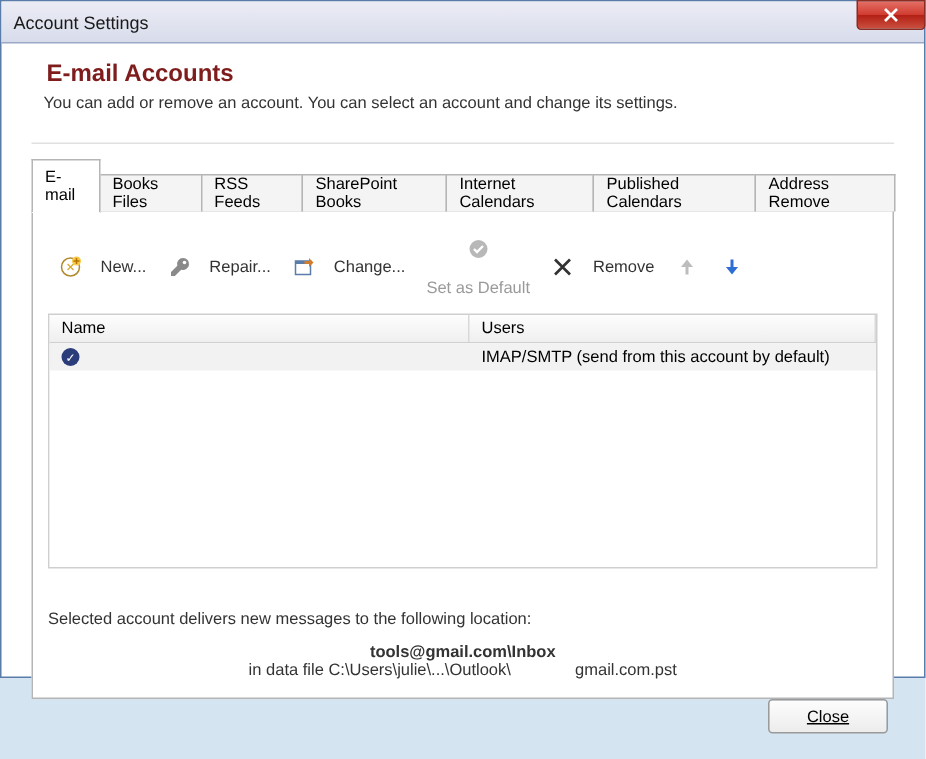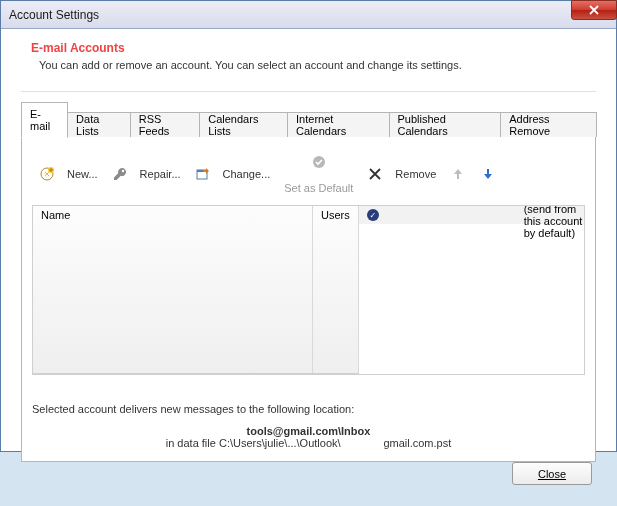--- a/index.html
+++ b/index.html
@@ -4,32 +4,32 @@
 <style>
   * { box-sizing: border-box; font-family: "Segoe UI", Tahoma, sans-serif; }
   body { margin: 0; background: #d4e4f0; width: 617px; height: 506px; overflow: hidden; }
   .window { width: 617px; height: 452px; background: #fff; border: 1px solid #5a7ca8; position: relative; }
   .titlebar { height: 28px; background: linear-gradient(#ececf5, #d8dceb); display: flex; align-items: center; padding: 0 0 0 8px; border-bottom: 1px solid #9aa8c8; position: relative; }
   .titlebar-text { font-size: 12px; color: #1a1a1a; }
   .close-btn { position: absolute; right: -1px; top: -1px; width: 46px; height: 20px; background: linear-gradient(#e46e64, #cf3b2f 50%, #b31e14 50%, #c9503f); border: 1px solid #8a2c22; border-radius: 0 0 3px 3px; display: flex; align-items: center; justify-content: center; color: #fff; cursor: pointer; }
   .close-btn svg { width: 10px; height: 10px; }
   .content { padding: 12px 20px 0 20px; height: calc(100% - 28px); display: flex; flex-direction: column; }
   .header-block { margin-bottom: 12px; }
-  .header-title { font-size: 12px; font-weight: bold; color: #ef4444; margin: 0 0 4px 10px; }
-  .header-desc { font-size: 11px; color: #333; margin: 0 0 0 18px; }
+  .header-title { font-size: 16px; font-weight: bold; color: #7f1d1d; margin: 0 0 4px 10px; }
+  .header-desc { font-size: 11px; color: #333; margin: 0 0 0 8px; }
   .divider { border-top: 1px solid #e0e0e0; margin: 8px 0 0 0; }
   .tabstrip { display: flex; align-items: flex-end; position: relative; top: 1px; z-index: 2; margin-top: 8px; }
   .tab { font-size: 11px; padding: 0 8px; background: #f4f4f4; border: 1px solid #b5b5b5; border-bottom: none; margin-right: -1px; cursor: pointer; position: relative; }
   .tab.active { background: #fff; border-bottom: 1px solid #fff; z-index: 3; padding-top: 5px; padding-bottom: 5px; top: 1px; }
   .tabpanel { border: 1px solid #b5b5b5; background: #fff; flex: 1; padding: 10px 10px 12px 10px; display: flex; flex-direction: column; position: relative; }
   .toolbar { display: flex; align-items: center; gap: 4px; padding: 4px 2px 8px 2px; font-size: 11px; color: #333; }
   .tbtn { display: flex; align-items: center; gap: 12px; padding: 2px 4px; cursor: pointer; border: 1px solid transparent; }
   .tbtn.disabled { color: #9a9a9a; cursor: default; flex-direction: column; }
   .ticon { width: 16px; height: 16px; display: inline-flex; align-items: center; justify-content: center; }
-  .grid { flex: 0 0 170px; border: 1px solid #cfcfcf; display: flex; flex-direction: row; overflow: hidden; }
+  .grid { flex: 0 0 170px; border: 1px solid #cfcfcf; display: flex; flex-direction: column; overflow: hidden; }
   .ghead { display: flex; background: linear-gradient(#fdfdfd, #efefef); border-bottom: 1px solid #d0d0d0; font-size: 11px; }
   .gh-cell { padding: 3px 8px; border-right: 1px solid #d9d9d9; }
   .gh-name { width: 280px; }
   .gh-type { flex: 1; }
   .gbody { flex: 1; background: #fff; font-size: 11px; overflow: hidden; }
   .grow { display: flex; height: 18px; align-items: center; }
   .grow.sel { background: #f2f2f2; }
   .gc-name { width: 280px; padding-left: 8px; display: flex; align-items: center; gap: 4px; }
   .gc-type { flex: 1; padding-left: 8px; }
   .check-badge { width: 12px; height: 12px; border-radius: 50%; background: #2a3d7a; display: inline-flex; align-items: center; justify-content: center; color: #fff; font-size: 8px; }
@@ -56,23 +56,23 @@
   <div class="content">
 
     <div class="header-block">
       <p class="header-title">E-mail Accounts</p>
       <p class="header-desc">You can add or remove an account. You can select an account and change its settings.</p>
     </div>
     <div class="divider"></div>
 
     <div class="tabstrip">
       <div class="tab active">E-mail</div>
-      <div class="tab">Data Lists</div>
+      <div class="tab">Books Files</div>
       <div class="tab">RSS Feeds</div>
-      <div class="tab">Calendars Lists</div>
+      <div class="tab">SharePoint Books</div>
       <div class="tab">Internet Calendars</div>
       <div class="tab">Published Calendars</div>
       <div class="tab">Address Remove</div>
     </div>
 
     <div class="tabpanel">
 
       <div class="toolbar">
         <div class="tbtn">
           <span class="ticon">

